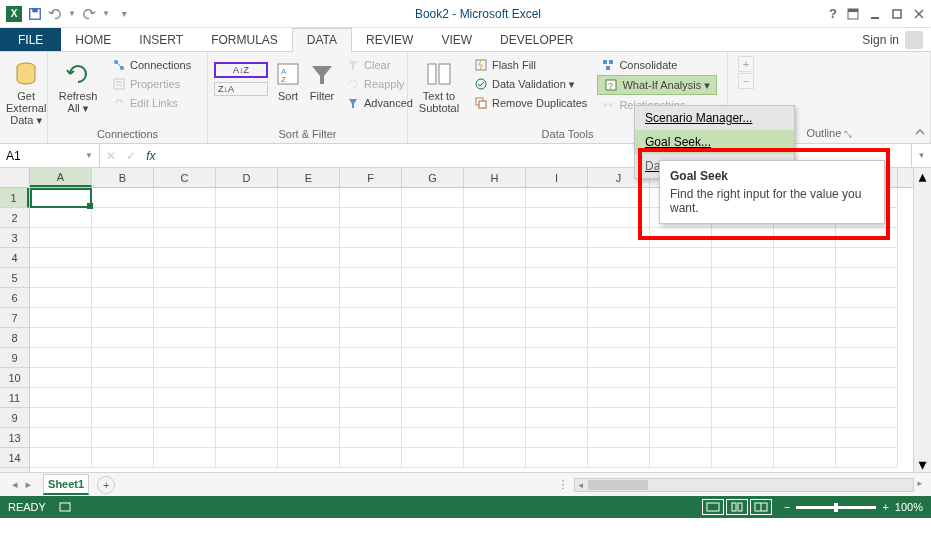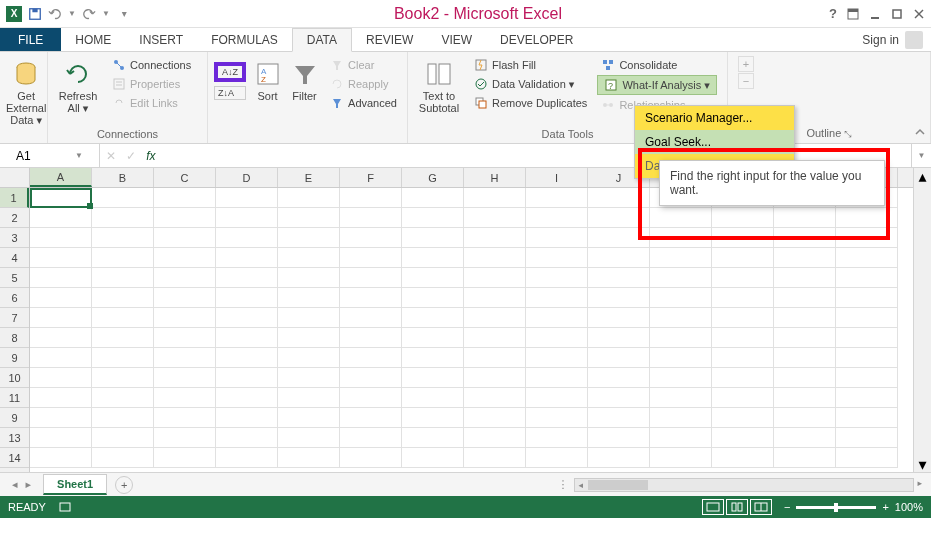--- a/index.html
+++ b/index.html
@@ -3,21 +3,21 @@
 <meta charset="utf-8">
 <style>
 * { box-sizing: border-box; margin: 0; padding: 0; font-family: "Segoe UI", Tahoma, sans-serif; }
 body { background: #fff; width: 931px; height: 549px; overflow: hidden; position: relative; }
 
 
 .titlebar { height: 28px; background: #fff; display: flex; align-items: center; padding: 0 6px; border-bottom: 1px solid #e1e1e1; }
 .titlebar .qat { display: flex; gap: 6px; align-items: center; }
 .titlebar .qat .xl { width: 16px; height: 16px; background: #217346; color: #fff; font-size: 10px; font-weight: bold; display: flex; align-items: center; justify-content: center; }
 .titlebar .qat svg { width: 14px; height: 14px; }
-.titlebar .title { flex: 1; text-align: center; font-size: 16px; color: #be185d; }
+.titlebar .title { flex: 1; text-align: center; font-size: 12px; color: #0c4a6e; }
 .titlebar .win { display: flex; gap: 10px; align-items: center; }
 .titlebar .win svg { width: 12px; height: 12px; }
 
 
 .ribbon-tabs { height: 24px; display: flex; align-items: stretch; border-bottom: 1px solid #d4d4d4; font-size: 12px; }
 .ribbon-tabs .file { background: #0c4a6e; color: #fff; padding: 0 18px; display: flex; align-items: center; font-size: 12px; }
 .ribbon-tabs .tab { padding: 0 14px; display: flex; align-items: center; color: #444; cursor: pointer; }
 .ribbon-tabs .tab.active { border: 1px solid #d4d4d4; border-bottom: 1px solid #f5f5f5; margin-bottom: -1px; background: #f5f5f5; }
 .ribbon-tabs .spacer { flex: 1; }
 .ribbon-tabs .signin { padding: 0 8px; display: flex; align-items: center; gap: 6px; color: #444; }
@@ -33,34 +33,34 @@
 .bigbtn span { text-align: center; line-height: 12px; }
 .stack { display: flex; flex-direction: column; gap: 1px; }
 .stack .item { display: flex; align-items: center; gap: 4px; padding: 2px 4px; cursor: pointer; }
 .stack .item svg { width: 14px; height: 14px; flex-shrink: 0; }
 .stack .item.dis { color: #aaa; }
 .stack .item.dis svg { opacity: 0.4; }
 .whatif { background: #c5e0b4; border: 1px solid #9cc384; padding: 2px 6px; display: flex; align-items: center; gap: 4px; cursor: pointer; }
 .collapse { position: absolute; right: 4px; bottom: 4px; width: 14px; height: 14px; }
 
 
-.wi-menu { position: absolute; left: 634px; top: 105px; width: 161px; background: #fde047; border: 1px solid #c6c6c6; box-shadow: 2px 2px 4px rgba(0,0,0,0.2); z-index: 5; font-size: 12px; }
+.wi-menu { position: absolute; left: 634px; top: 105px; width: 161px; background: #e5e5e5; border: 1px solid #c6c6c6; box-shadow: 2px 2px 4px rgba(0,0,0,0.2); z-index: 5; font-size: 12px; text-decoration: underline; }
 .wi-menu .mi { padding: 5px 10px; cursor: pointer; }
 .wi-menu .mi.hl { background: #c5e0b4; }
 
 
 .tooltip-box { position: absolute; left: 659px; top: 160px; width: 226px; background: #fff; border: 1px solid #c6c6c6; box-shadow: 2px 2px 6px rgba(0,0,0,0.25); padding: 8px 10px; z-index: 6; font-size: 12px; color: #444; }
 .tooltip-box .tt-title { font-weight: bold; margin-bottom: 4px; color: #333; }
 
 
 .redbox { position: absolute; left: 638px; top: 148px; width: 252px; height: 92px; border: 4px solid #ff0000; z-index: 7; pointer-events: none; }
 
 
 .fbar { height: 24px; border-bottom: 1px solid #d4d4d4; display: flex; align-items: stretch; font-size: 12px; }
-.fbar .namebox { width: 100px; border-right: 1px solid #d4d4d4; display: flex; align-items: center; padding: 0 16px; justify-content: space-between; }
+.fbar .namebox { width: 100px; border-right: 1px solid #d4d4d4; display: flex; align-items: center; padding: 0 6px; justify-content: space-between; }
 .fbar .fxarea { flex: 1; display: flex; align-items: center; padding: 0 6px; gap: 10px; color: #aaa; }
 .fbar .expand { width: 20px; border-left: 1px solid #d4d4d4; display: flex; align-items: center; justify-content: center; }
 
 
 .grid-wrap { position: relative; height: 304px; display: flex; }
 .rowhdrs { width: 30px; background: #f0f0f0; border-right: 1px solid #ccc; }
 .rowhdrs .corner { height: 20px; border-bottom: 1px solid #ccc; background: #f0f0f0; }
 .rowhdrs .rh { height: 20px; border-bottom: 1px solid #d4d4d4; font-size: 11px; color: #444; display: flex; align-items: center; justify-content: center; }
 .cols { flex: 1; overflow: hidden; position: relative; }
 .colhdrs { height: 20px; display: flex; background: #f0f0f0; border-bottom: 1px solid #ccc; }
@@ -70,21 +70,21 @@
 .rows .row .cell { width: 62px; border-right: 1px solid #e1e1e1; border-bottom: 1px solid #e1e1e1; }
 .active-cell { position: absolute; left: 0; top: 0; width: 62px; height: 20px; border: 2px solid #217346; pointer-events: none; }
 .active-cell .handle { position: absolute; right: -3px; bottom: -3px; width: 6px; height: 6px; background: #217346; }
 .vscroll { width: 18px; background: #f0f0f0; border-left: 1px solid #d4d4d4; position: relative; }
 .vscroll .up, .vscroll .down { height: 16px; display: flex; align-items: center; justify-content: center; }
 .vscroll .down { position: absolute; bottom: 0; width: 100%; }
 
 
 .sheettabs { height: 24px; border-top: 1px solid #d4d4d4; display: flex; align-items: center; font-size: 11px; background: #f5f5f5; }
 .sheettabs .nav { display: flex; gap: 8px; padding: 0 12px; color: #888; }
-.sheettabs .tab { background: #fff; border: 1px solid #ccc; border-bottom: 2px solid #217346; padding: 3px 13px; font-weight: bold; color: #217346; }
+.sheettabs .tab { background: #fff; border: 1px solid #ccc; border-bottom: 2px solid #217346; padding: 3px 4px; font-weight: bold; color: #217346; }
 .sheettabs .add { width: 18px; height: 18px; border: 1px solid #ccc; border-radius: 50%; display: flex; align-items: center; justify-content: center; margin-left: 8px; color: #666; }
 .sheettabs .hscroll { flex: 1; display: flex; justify-content: flex-end; padding-right: 6px; }
 .sheettabs .hscroll .track { width: 340px; height: 14px; background: #e8e8e8; border: 1px solid #ccc; display: flex; align-items: center; }
 .sheettabs .hscroll .thumb { width: 60px; height: 10px; background: #cdcdcd; margin-left: 2px; }
 
 
 .status { height: 22px; background: #217346; color: #fff; display: flex; align-items: center; font-size: 11px; padding: 0 8px; gap: 12px; }
 .status .spacer { flex: 1; }
 .status .views { display: flex; gap: 2px; }
 .status .views .v { width: 22px; height: 16px; border: 1px solid #fff; display: flex; align-items: center; justify-content: center; }
@@ -199,21 +199,21 @@
             <span>Edit Links</span>
           </div>
       </div>
     </div>
     <div class="label">Connections</div>
   </div>
 
   <div class="rgroup" style="width:200px">
     <div class="body">
       <div class="stack" style="gap:4px;padding-top:6px">
-        <div class="item" style="border:4px solid #6d28d9;padding:1px 4px;font-size:9px">A↓Z</div>
+        <div class="item" style="border:2px solid #6d28d9;padding:1px 17px;font-size:9px">A↓Z</div>
         <div class="item" style="border:1px solid #ccc;padding:1px 3px;font-size:9px">Z↓A</div>
       </div>
       <div class="bigbtn" style="width:36px">
         <svg viewBox="0 0 28 28">
             <rect x="4" y="4" width="20" height="20" fill="#fff" stroke="#888"></rect>
             <text x="7" y="14" font-size="8" fill="#5b8fd6">A</text>
             <text x="7" y="22" font-size="8" fill="#c55a11">Z</text>
           </svg>
         <span>Sort</span>
       </div>
@@ -237,20 +237,21 @@
             <span>Reapply</span>
           </div>
         <div class="item">
             <svg viewBox="0 0 14 14">
               <path d="M3 3 L11 3 L8 8 L8 12 L6 12 L6 8 Z" fill="#5b8fd6"></path>
             </svg>
             <span>Advanced</span>
           </div>
       </div>
     </div>
+    <div class="label">Sort &amp; Filter</div>
   </div>
 
   <div class="rgroup" style="width:320px">
     <div class="body">
       <div class="bigbtn" style="width:50px">
         <svg viewBox="0 0 28 28">
             <rect x="3" y="4" width="8" height="20" fill="#fff" stroke="#888"></rect>
             <rect x="14" y="4" width="11" height="20" fill="#fff" stroke="#888"></rect>
           </svg>
         <span style="white-space:pre-line">Text to
@@ -323,20 +324,21 @@
     </svg>
 </div>
 
 <div class="wi-menu">
   <div class="mi">Scenario Manager...</div>
   <div class="mi hl">Goal Seek...</div>
   <div class="mi" style="color:#666">Data Table...</div>
 </div>
 
 <div class="tooltip-box">
+  <div class="tt-title">Goal Seek</div>
   <div>Find the right input for the value you want.</div>
 </div>
 
 <div class="redbox"></div>
 
 <div class="fbar">
   <div class="namebox">
     <span>A1</span>
     <span style="font-size:8px;color:#888">▼</span>
   </div>

